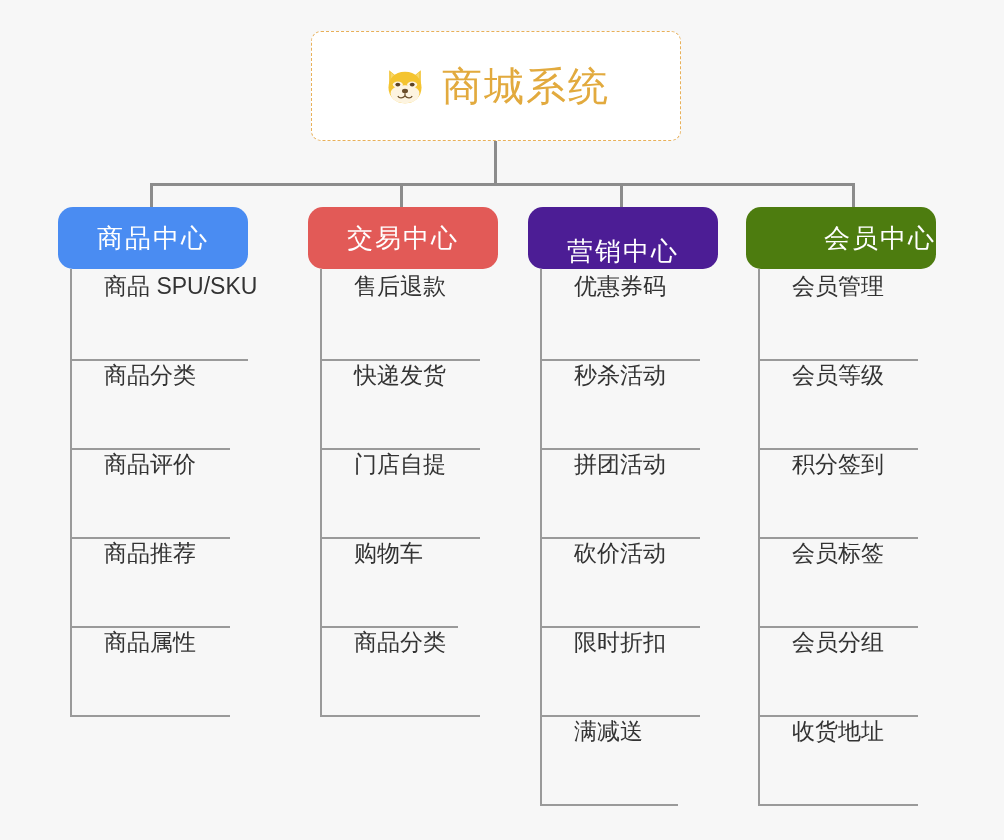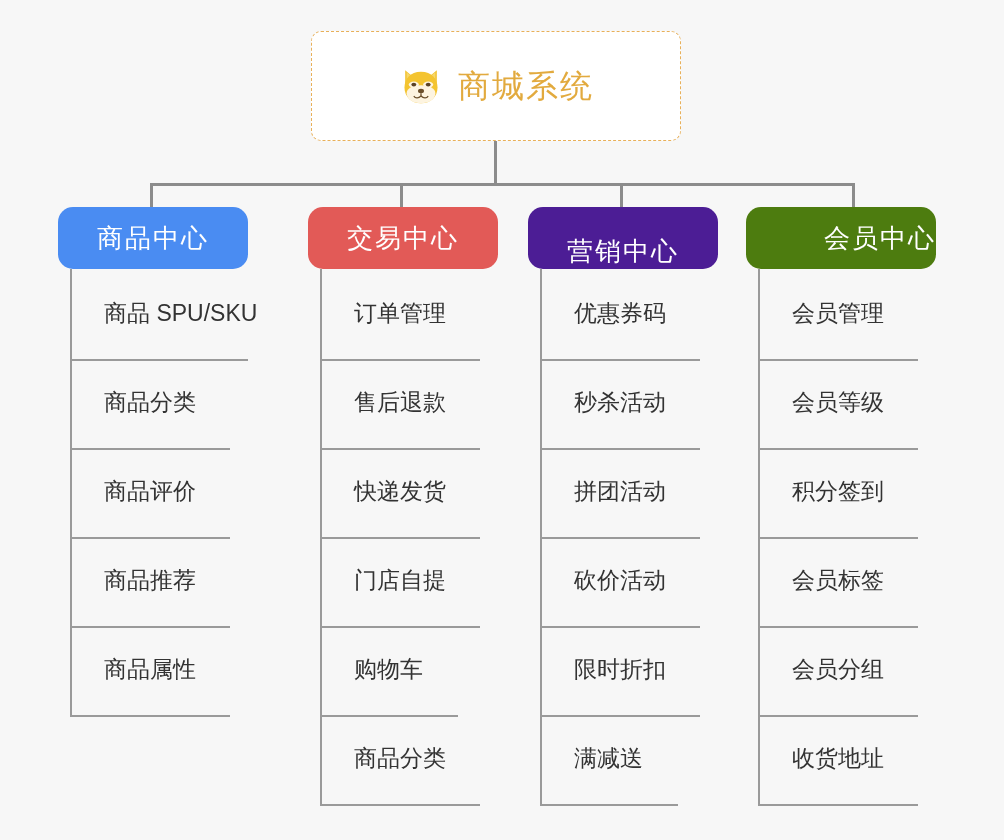--- a/index.html
+++ b/index.html
@@ -31,21 +31,21 @@
     background: #ffffff;
     border: 1px dashed #e8b05a;
     border-radius: 10px;
     box-sizing: border-box;
     display: flex;
     align-items: center;
     justify-content: center;
     gap: 14px;
   }
   .root-title {
-    font-size: 32px;
+    font-size: 40px;
     color: #e2aa3e;
     letter-spacing: 2px;
     line-height: 1;
     white-space: nowrap;
   }
   .shiba-icon {
     width: 46px;
     height: 46px;
     flex: 0 0 46px;
     display: block;
@@ -95,21 +95,21 @@
     position: relative;
     margin-left: 12px;
     padding-top: 3px;
     border-left: 2px solid #9a9a9a;
   }
   .leaf-item {
     position: relative;
     height: 89px;
     box-sizing: border-box;
     display: flex;
-    align-items: center;
+    align-items: flex-start;
     border-bottom: 2px solid #9a9a9a;
     padding: 0 0 4px 32px;
     margin-right: 18px;
   }
   .leaf-label {
     font-size: 23px;
     color: #333333;
     line-height: 1.25;
     white-space: nowrap;
   }
@@ -171,23 +171,20 @@
         </div>
     </div>
   </div>
 
   <div class="column" style="left:308px;">
     <div class="col-header" style="background:#e25a57;">
       <span>交易中心</span>
     </div>
     <div class="leaf-list">
       <div class="leaf-item">
-          <span class="leaf-label">订单管理</span>
-        </div>
-      <div class="leaf-item">
           <span class="leaf-label">售后退款</span>
         </div>
       <div class="leaf-item">
           <span class="leaf-label">快递发货</span>
         </div>
       <div class="leaf-item">
           <span class="leaf-label">门店自提</span>
         </div>
       <div class="leaf-item" style="margin-right:40px;">
           <span class="leaf-label">购物车</span>

